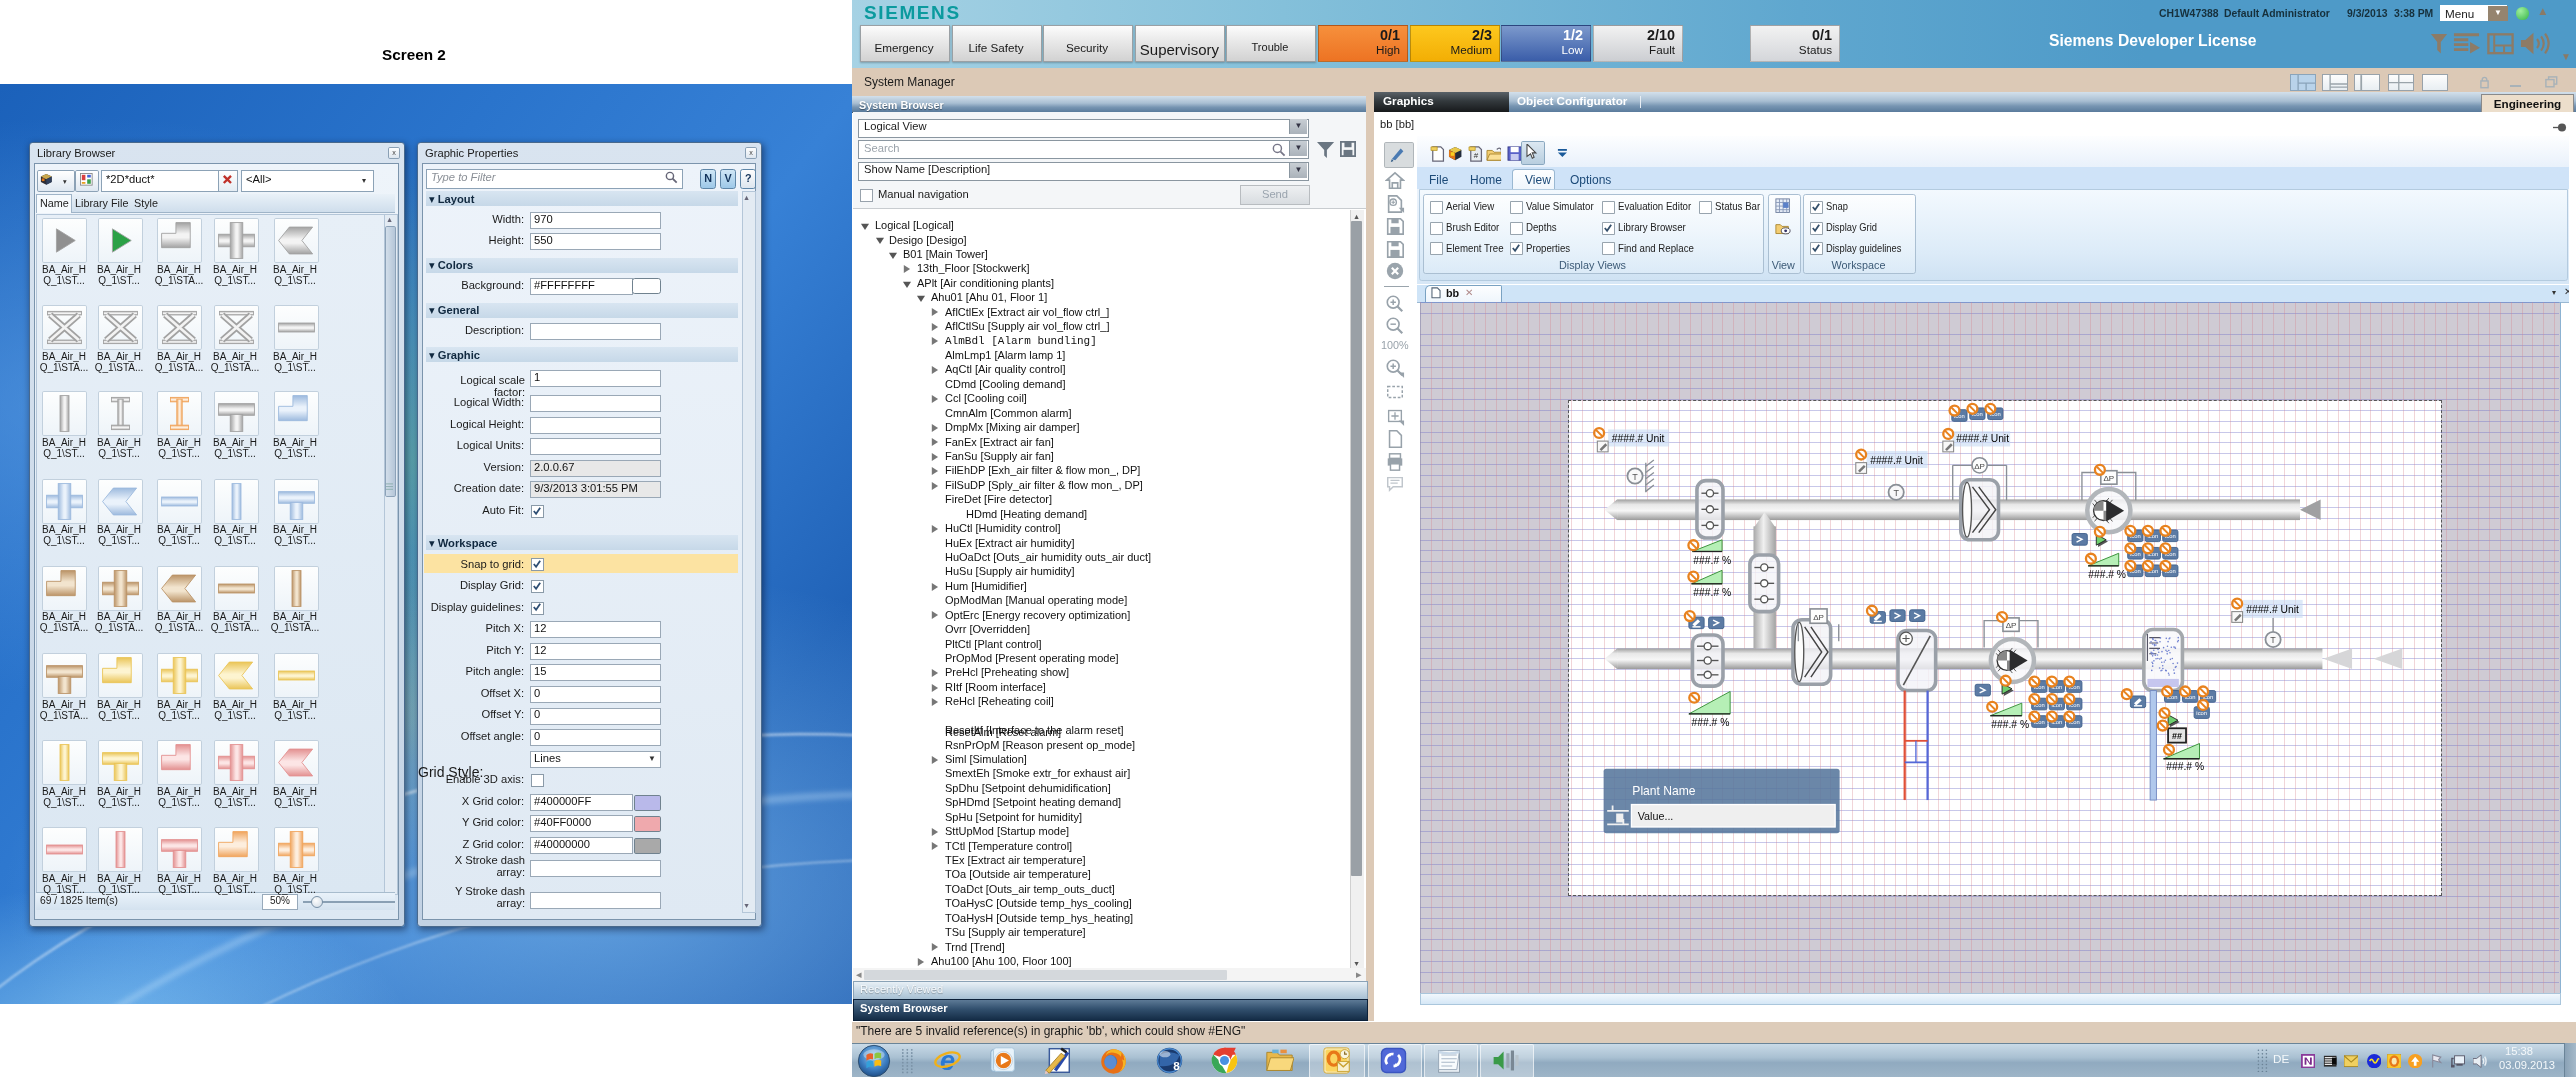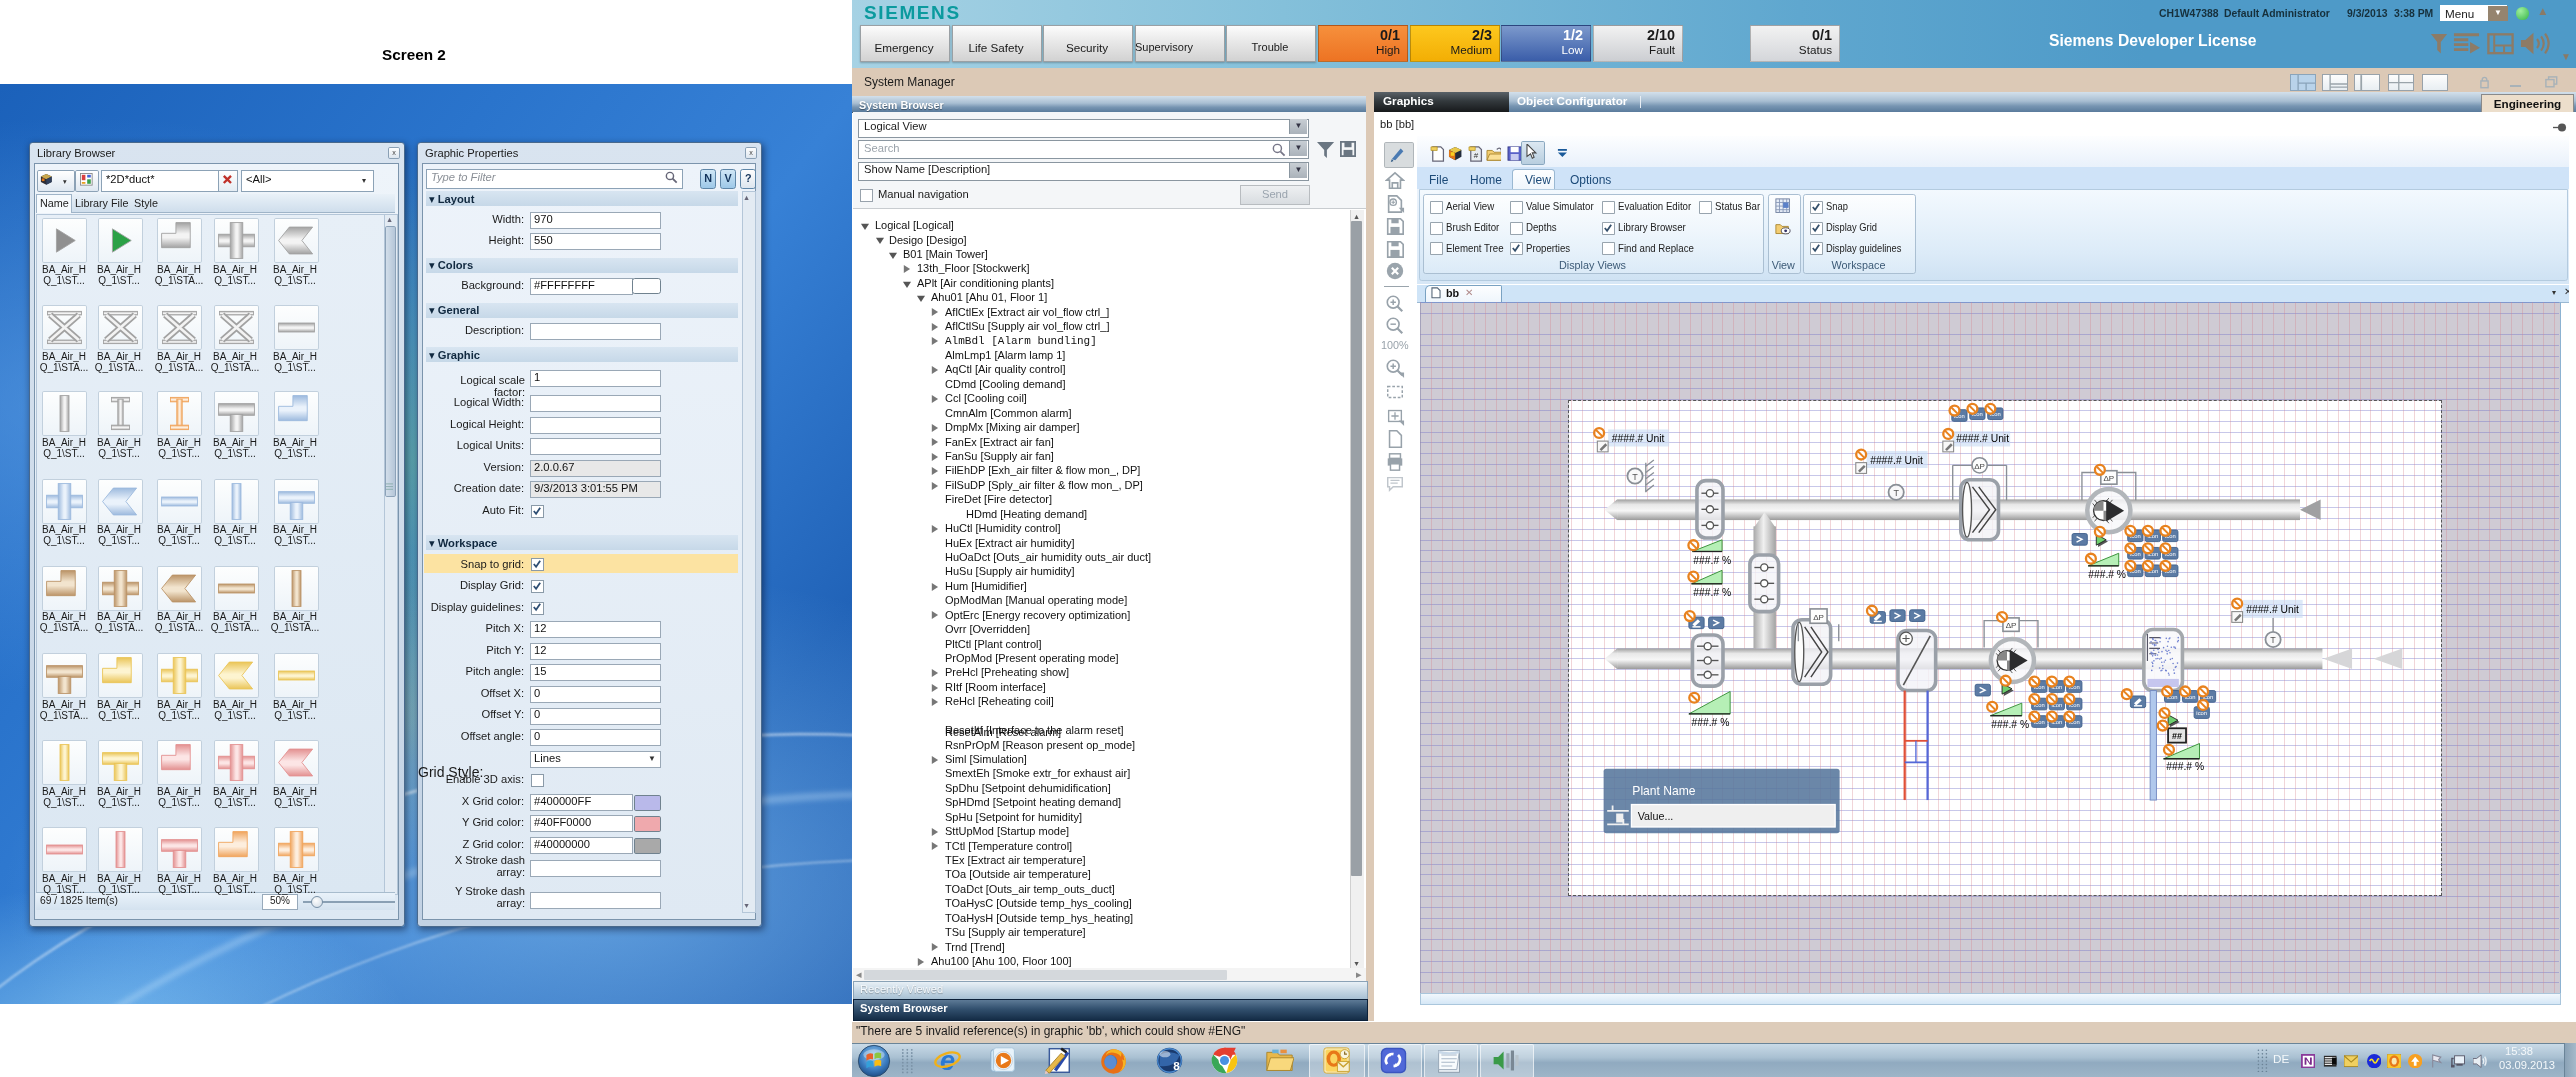--- a/index.html
+++ b/index.html
@@ -1006,21 +1006,21 @@
     <div class="ab" style="left:530px;top:892px;width:129px;height:15.3px;background:#fff;border:0.9px solid #9aa8b6"></div>
     <div class="ab" style="left:852px;top:0px;width:1724px;height:68px;background:linear-gradient(90deg,#a6d2e4 0%,#84c0da 25%,#5fa7cf 55%,#4e9ac8 75%,#4e9ac8 100%)"></div>
     <div class="tx" style="left:864px;top:1.8px;font-size:19px;color:#0b9a9e;font-weight:bold;letter-spacing:1.6px">SIEMENS</div>
     <div class="ab" style="left:860px;top:25px;width:88px;height:35px;background:linear-gradient(#fcfcfc,#e8e8e8 45%,#d2d2d2);border:0.9px solid #9aa0a4;box-shadow:0 0.9px 1.8px rgba(0,0,0,0.25)"></div>
     <div class="tx" style="left:860px;top:41px;font-size:11.7px;color:#1a1a1a;width:88px;text-align:center">Emergency</div>
     <div class="ab" style="left:952px;top:25px;width:88px;height:35px;background:linear-gradient(#fcfcfc,#e8e8e8 45%,#d2d2d2);border:0.9px solid #9aa0a4;box-shadow:0 0.9px 1.8px rgba(0,0,0,0.25)"></div>
     <div class="tx" style="left:952px;top:41px;font-size:11.7px;color:#1a1a1a;width:88px;text-align:center">Life Safety</div>
     <div class="ab" style="left:1043px;top:25px;width:88px;height:35px;background:linear-gradient(#fcfcfc,#e8e8e8 45%,#d2d2d2);border:0.9px solid #9aa0a4;box-shadow:0 0.9px 1.8px rgba(0,0,0,0.25)"></div>
     <div class="tx" style="left:1043px;top:41px;font-size:11.7px;color:#1a1a1a;width:88px;text-align:center">Security</div>
     <div class="ab" style="left:1135px;top:25px;width:88px;height:35px;background:linear-gradient(#fcfcfc,#e8e8e8 45%,#d2d2d2);border:0.9px solid #9aa0a4;box-shadow:0 0.9px 1.8px rgba(0,0,0,0.25)"></div>
-    <div class="tx" style="left:1135px;top:41px;font-size:11px;color:#1a1a1a;width:84px;text-align:left">Supervisory</div>
+    <div class="tx" style="left:1135px;top:41px;font-size:15px;color:#1a1a1a;width:84px;text-align:right">Supervisory</div>
     <div class="ab" style="left:1226px;top:25px;width:88px;height:35px;background:linear-gradient(#fcfcfc,#e8e8e8 45%,#d2d2d2);border:0.9px solid #9aa0a4;box-shadow:0 0.9px 1.8px rgba(0,0,0,0.25)"></div>
     <div class="tx" style="left:1226px;top:41px;font-size:11px;color:#1a1a1a;width:88px;text-align:center">Trouble</div>
     <div class="ab" style="left:1318px;top:25px;width:88px;height:35px;background:linear-gradient(#f6903c,#ed7323);border:0.9px solid rgba(0,0,0,0.25)"></div>
     <div class="tx" style="left:1318px;top:27px;font-size:14.4px;color:#1a1a1a;width:82px;text-align:right"><b>0/1</b></div>
     <div class="tx" style="left:1318px;top:43px;font-size:11.7px;color:#1a1a1a;width:82px;text-align:right">High</div>
     <div class="ab" style="left:1410px;top:25px;width:88px;height:35px;background:linear-gradient(#fdc81e,#f3ae04);border:0.9px solid rgba(0,0,0,0.25)"></div>
     <div class="tx" style="left:1410px;top:27px;font-size:14.4px;color:#1a1a1a;width:82px;text-align:right"><b>2/3</b></div>
     <div class="tx" style="left:1410px;top:43px;font-size:11.7px;color:#1a1a1a;width:82px;text-align:right">Medium</div>
     <div class="ab" style="left:1501px;top:25px;width:88px;height:35px;background:linear-gradient(#7c99cc,#3a5da9);border:0.9px solid rgba(0,0,0,0.25)"></div>
     <div class="tx" style="left:1501px;top:27px;font-size:14.4px;color:#fff;width:82px;text-align:right"><b>1/2</b></div>

